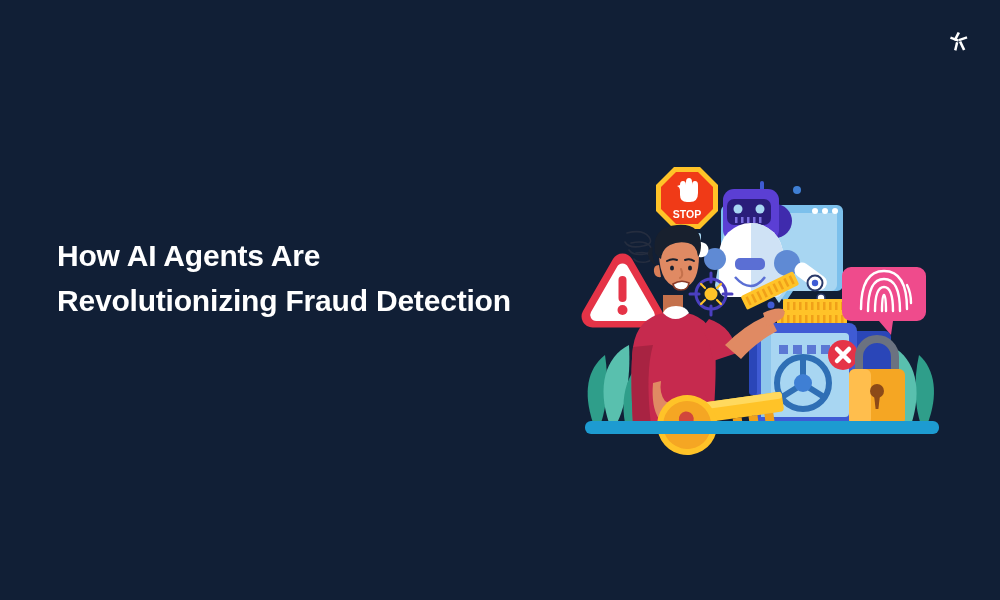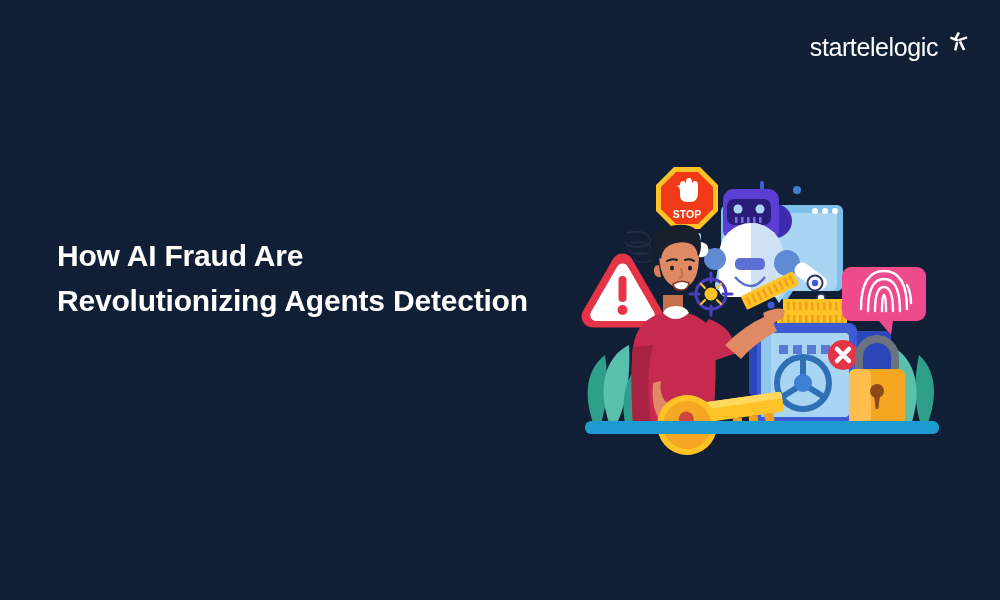--- a/index.html
+++ b/index.html
@@ -55,35 +55,34 @@
     width:380px; height:300px;
   }
   #illustration svg { display:block; width:380px; height:300px; }
 </style>
 </head>
 <body>
 
 <div id="banner">
 
   <div id="logo">
-    <span id="logo-text">startelelogic</span>
     <svg id="logo-mark" viewBox="0 0 26 26">
       <g fill="#ffffff">
         <path d="M13.6 2.0 L16.0 3.0 L11.9 11.0 L9.5 10.0 Z"></path>
         <path d="M6.0 9.2 L6.6 6.8 L15.0 9.0 L14.4 11.4 Z" transform="rotate(6 10.5 9.1)"></path>
         <path d="M13.0 12.0 L15.2 13.2 L11.4 20.6 L9.2 19.4 Z" transform="rotate(-14 12.2 16.3)"></path>
         <path d="M14.4 12.6 L16.6 11.2 L21.8 19.0 L19.6 20.4 Z" transform="rotate(8 18.1 15.8)"></path>
         <path d="M15.2 11.0 L14.6 8.7 L22.8 6.4 L23.4 8.8 Z" transform="rotate(-4 19 8.7)"></path>
       </g>
     </svg>
   </div>
 
   <h1 id="headline">
-    <span class="ln">How AI Fraud Are</span>
-    <span class="ln">Revolutionizing Agents Detection</span>
+    <span class="ln">How AI Agents Are</span>
+    <span class="ln">Revolutionizing Fraud Detection</span>
   </h1>
 
   <div id="illustration">
   <svg viewBox="0 0 380 300" xmlns="http://www.w3.org/2000/svg">
 
     <g>
       <path d="M18 268 C8 238 12 214 30 200 C34 226 32 250 26 268 Z" fill="#2f9e8a"></path>
       <path d="M34 268 C22 232 30 202 54 190 C56 224 50 252 42 268 Z" fill="#59c0ae"></path>
       <path d="M50 268 C44 236 56 208 78 200 C76 230 66 254 58 268 Z" fill="#2f9e8a"></path>
       <path d="M66 268 C64 240 78 218 96 212 C92 238 80 258 72 268 Z" fill="#59c0ae"></path>

